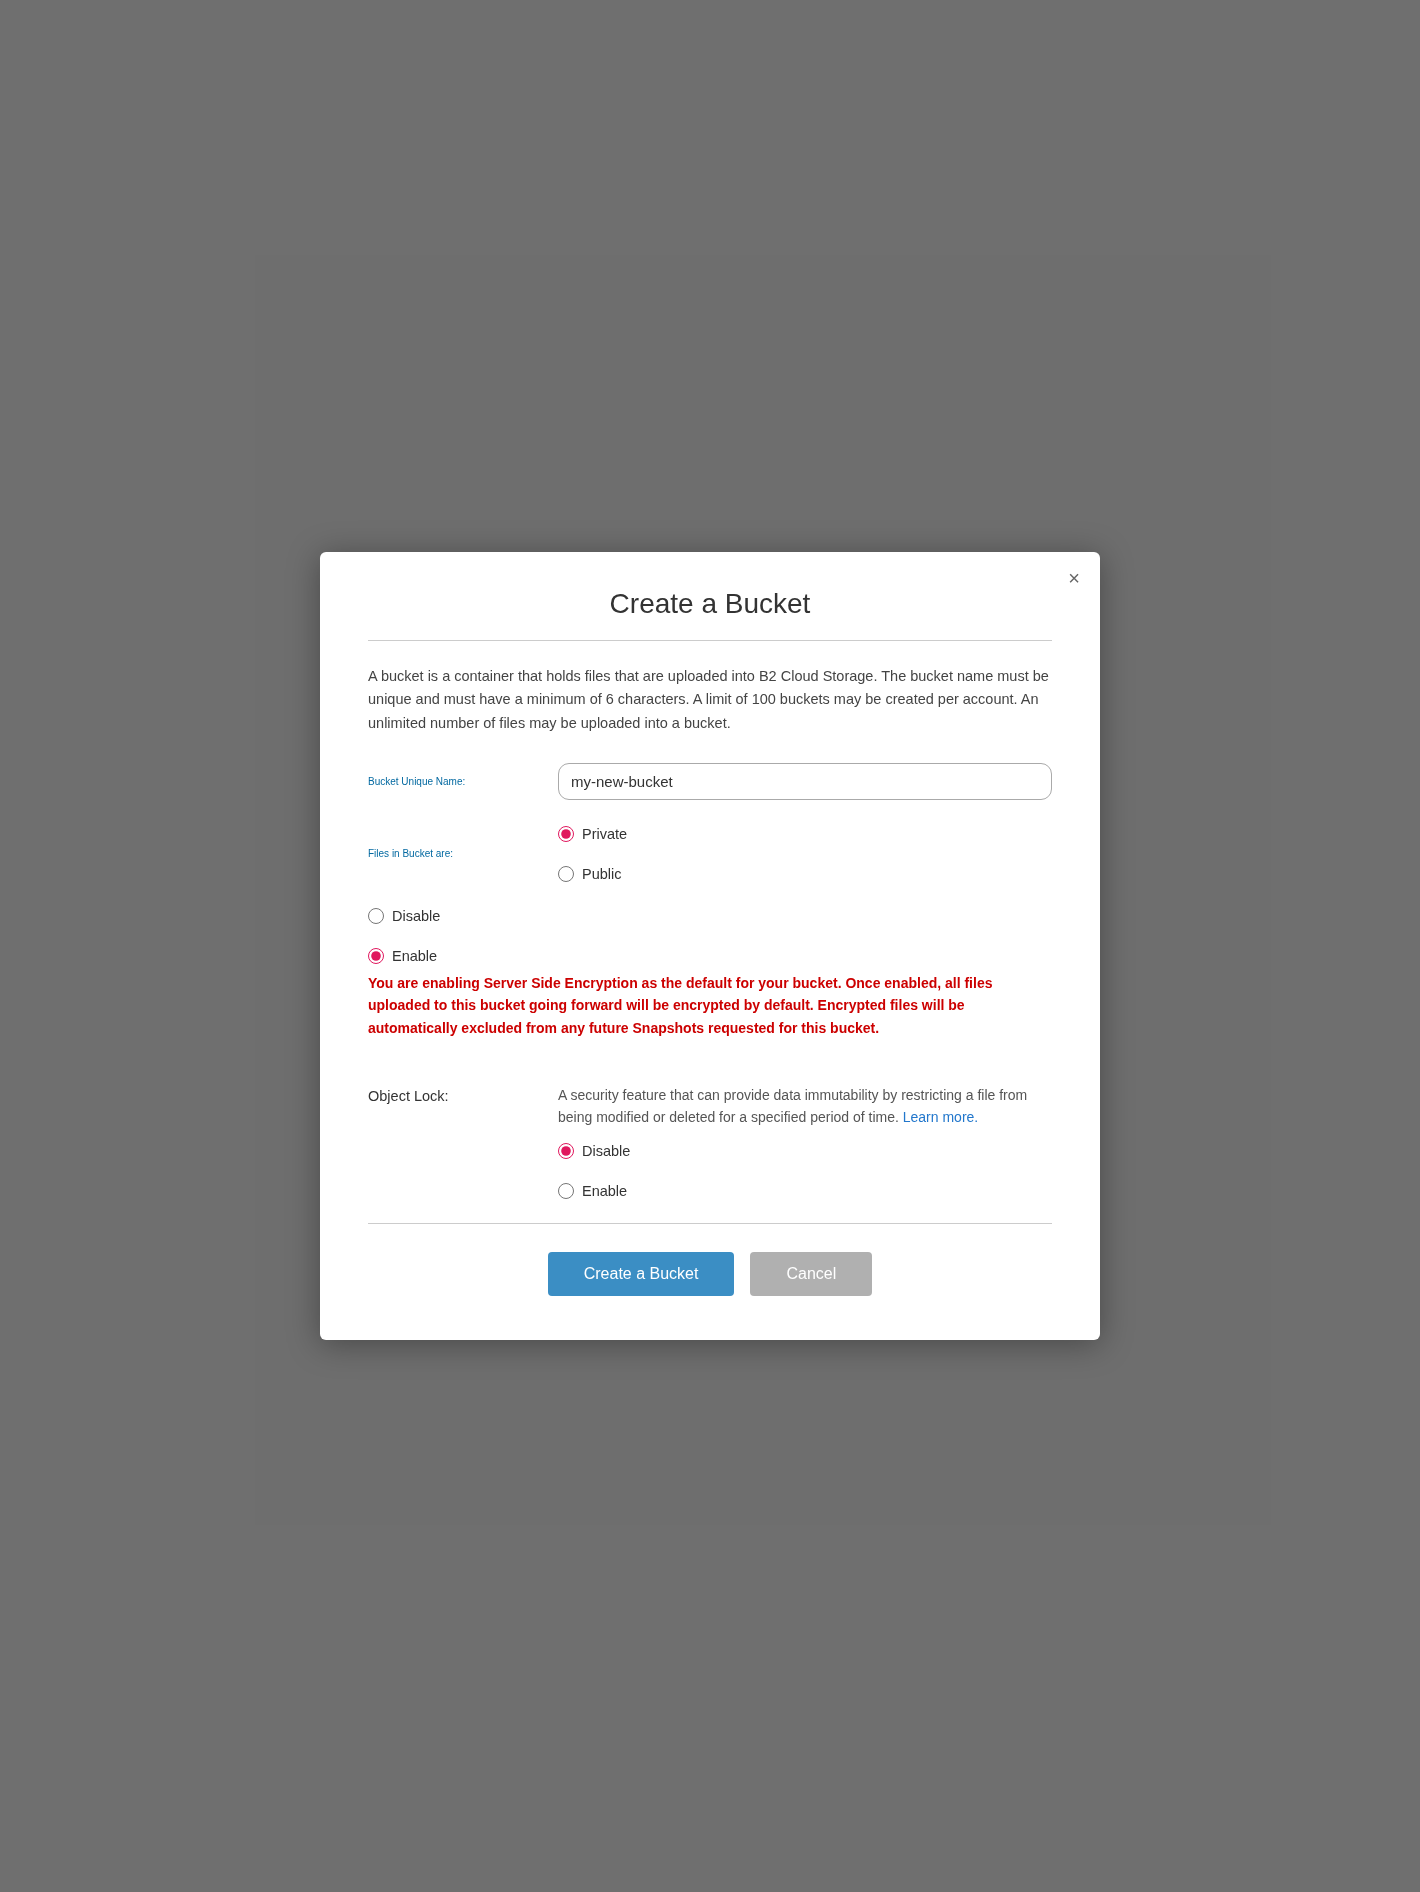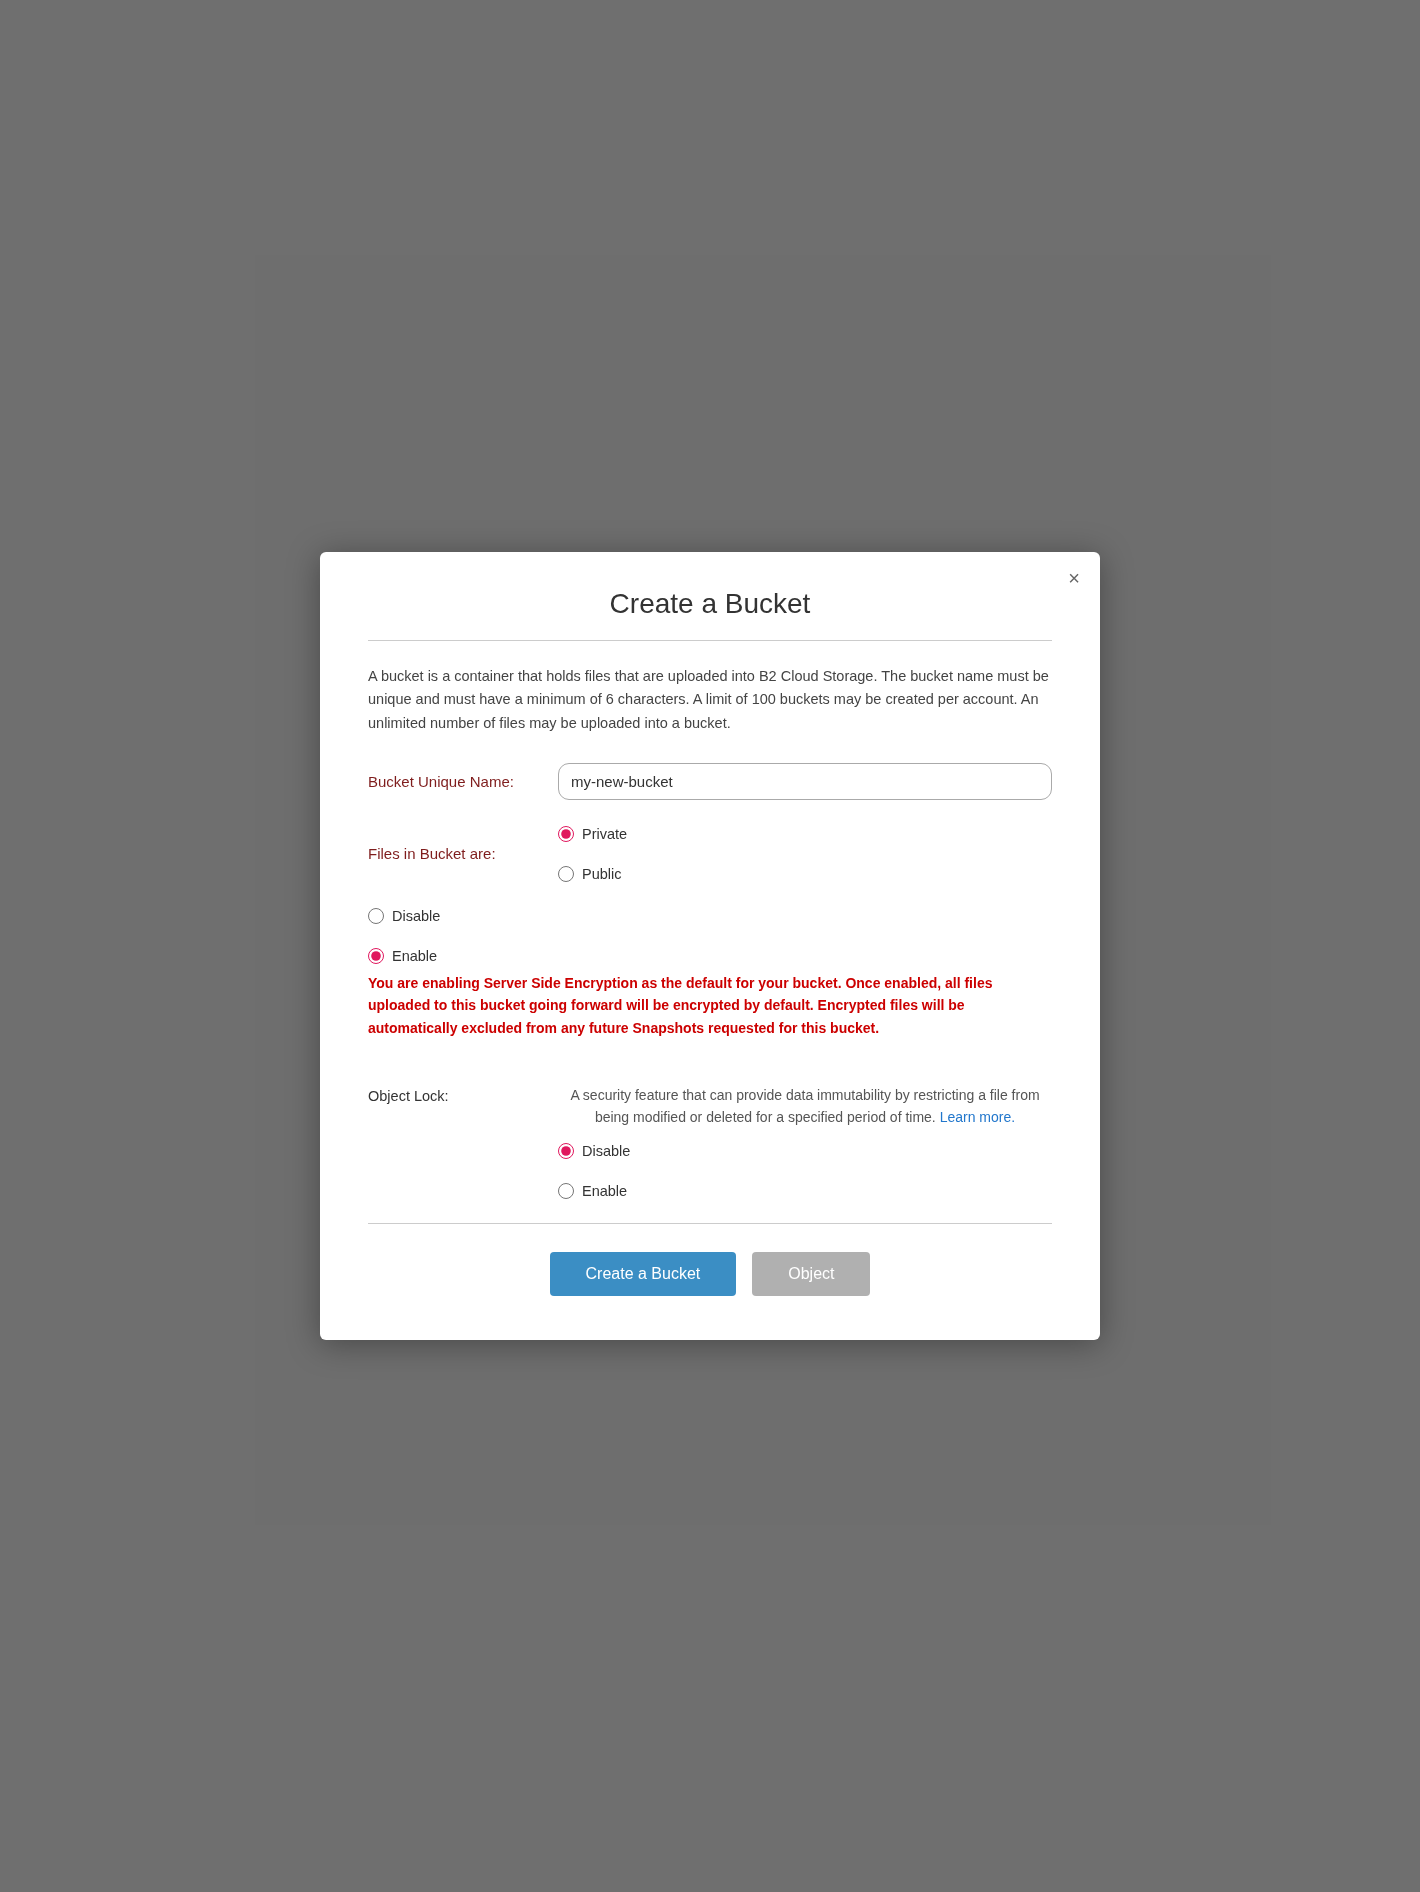--- a/index.html
+++ b/index.html
@@ -64,22 +64,22 @@
       margin-bottom: 28px;
     }
 
     .form-row {
       display: flex;
       align-items: center;
       margin-bottom: 26px;
     }
 
     .form-label {
-      font-size: 15px;
-      color: #7f1d1d;
+      font-size: 10px;
+      color: #0369a1;
       width: 190px;
       flex-shrink: 0;
     }
 
     .form-control-area {
       flex: 1;
     }
 
     .text-input {
       width: 100%;
@@ -162,21 +162,20 @@
 
     .object-lock-control-col {
       flex: 1;
     }
 
     .object-lock-desc {
       font-size: 14px;
       color: #555;
       line-height: 1.6;
       margin-bottom: 14px;
-      text-align: center;
     }
 
     .learn-more-link {
       color: #2277cc;
       text-decoration: none;
     }
 
     .bottom-divider {
       border: none;
       border-top: 1px solid #ccc;
@@ -278,16 +277,16 @@
           <span>Enable</span>
         </label>
       </div>
     </div>
   </div>
 
   <hr class="bottom-divider">
 
   <div class="button-row">
     <button class="btn-create">Create a Bucket</button>
-    <button class="btn-cancel">Object</button>
+    <button class="btn-cancel">Cancel</button>
   </div>
 
 </div>
 
 </body></html>

